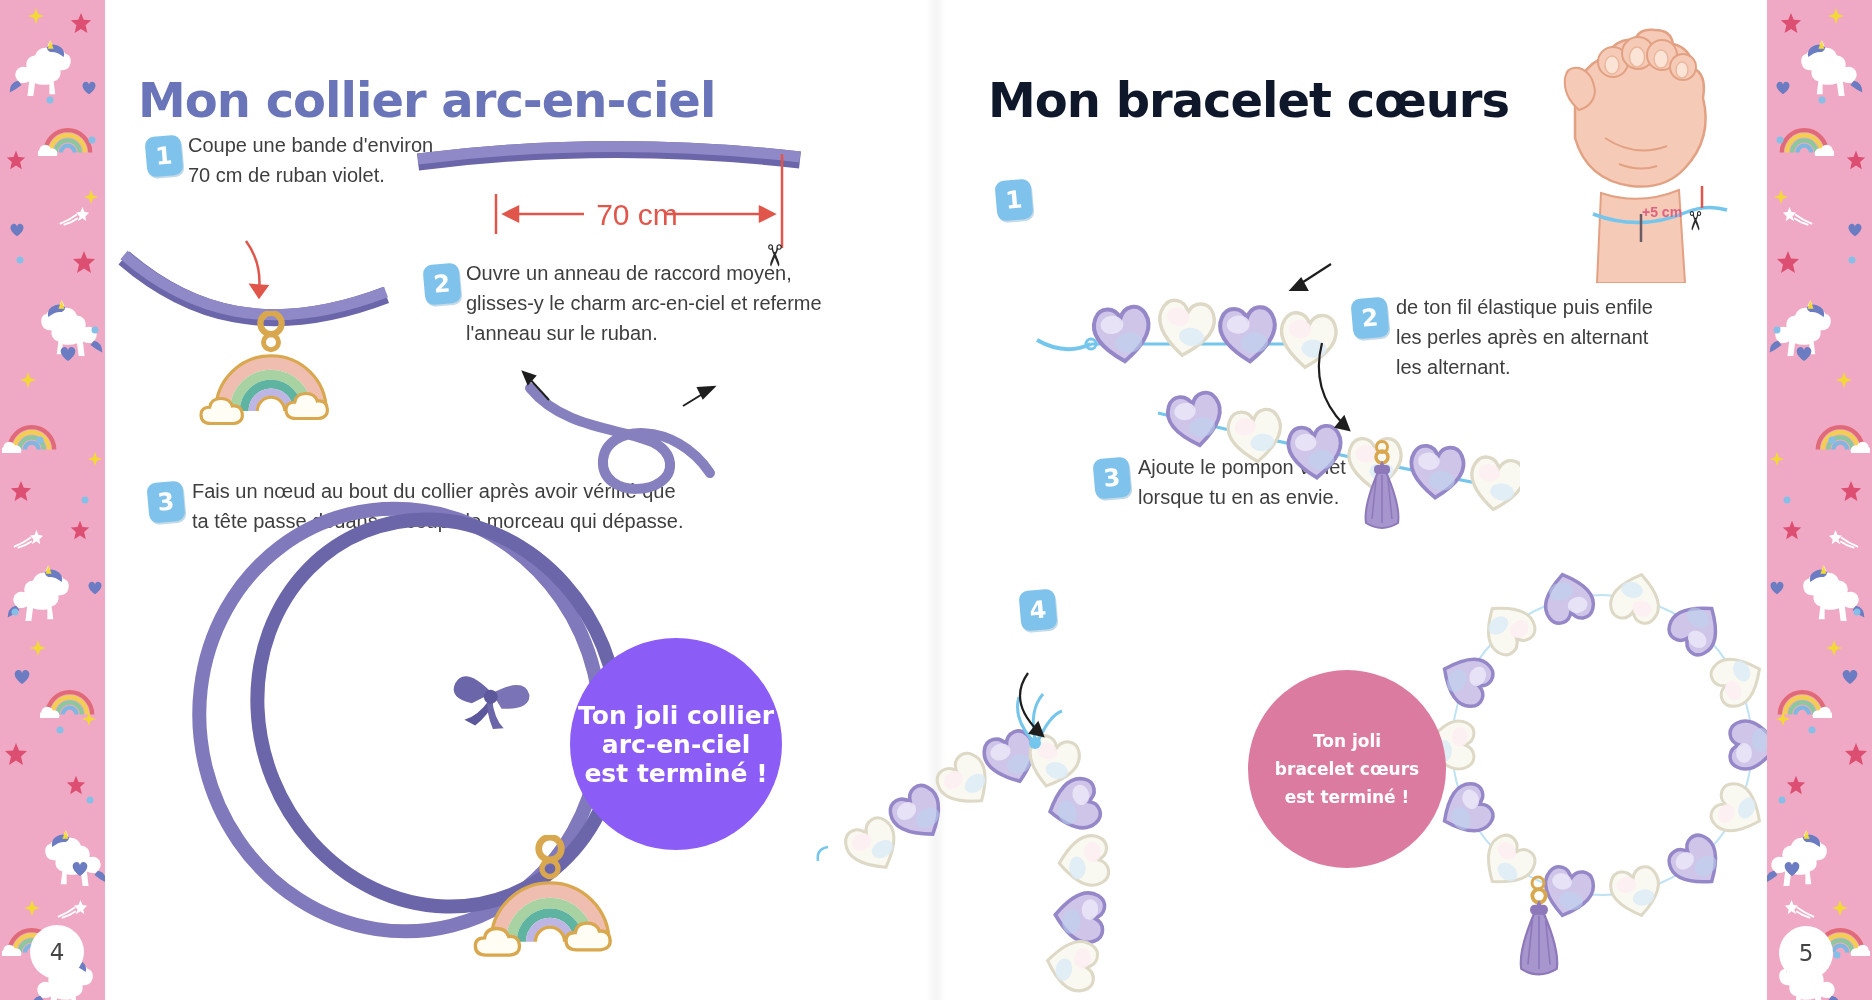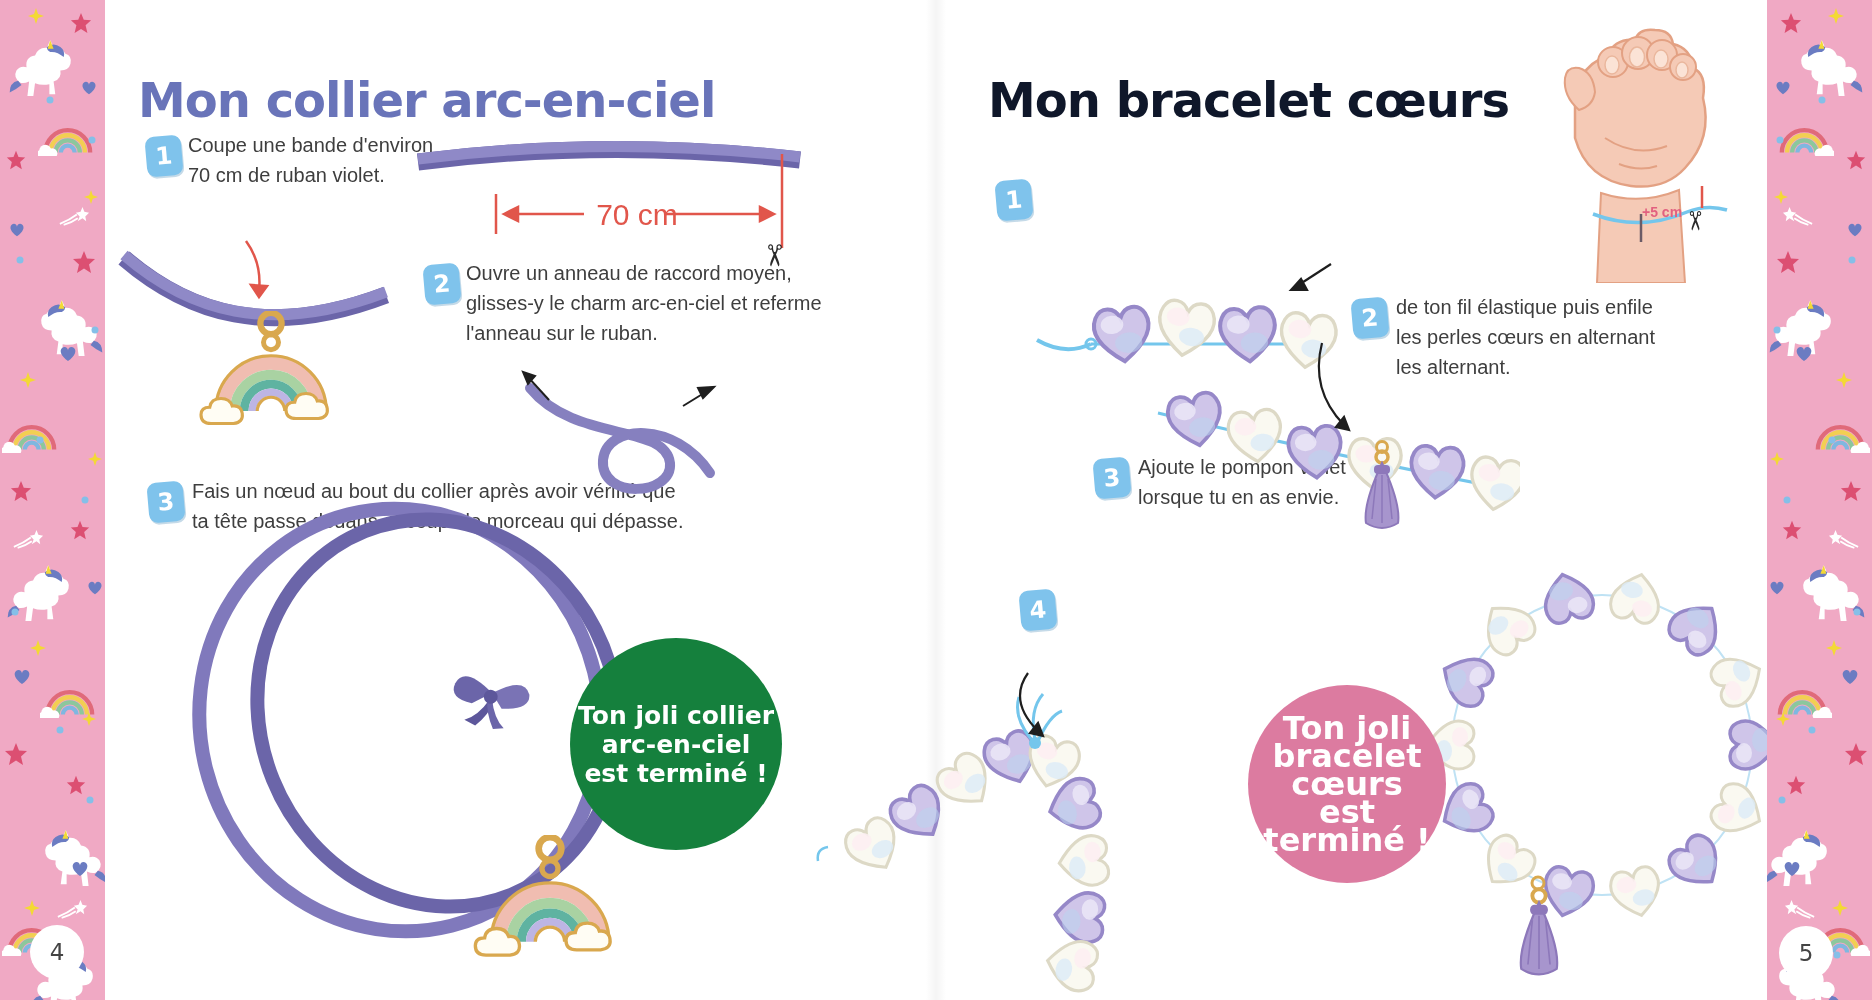--- a/index.html
+++ b/index.html
@@ -30,24 +30,24 @@
   .measure{position:absolute;color:#e1564b;font-size:30px;width:90px;text-align:center;}
   .wristlabel{position:absolute;color:#e2607f;font-size:14px;font-weight:bold;}
   .scissors{position:absolute;color:#2a2a2a;font-family:"DejaVu Sans",sans-serif;
             transform:rotate(90deg);}
   .sc-ribbon{left:762px;top:238px;font-size:30px;}
   .sc-wrist{left:1684px;top:206px;font-size:26px;}
   
   .done{position:absolute;border-radius:50%;display:flex;flex-direction:column;
         align-items:center;justify-content:center;text-align:center;color:#fff;
         font-family:"DejaVu Sans",sans-serif;font-weight:bold;z-index:2;}
-  .done.left{left:570px;top:638px;width:212px;height:212px;background:#15803d;
+  .done.left{left:570px;top:638px;width:212px;height:212px;background:#8b5cf6;
              font-size:25px;line-height:29px;}
-  .done.right{left:1248px;top:685px;width:198px;height:198px;background:#dc7ba0;
-              font-size:32px;line-height:28px;}
+  .done.right{left:1248px;top:670px;width:198px;height:198px;background:#dc7ba0;
+              font-size:17px;line-height:28px;}
   .gutter{position:absolute;left:926px;top:0;width:20px;height:1000px;
           background:linear-gradient(to right,rgba(0,0,0,0),rgba(0,0,0,0.045),rgba(0,0,0,0));}
   svg{display:block;}
   .hidden-defs{position:absolute;width:0;height:0;overflow:hidden;}
 </style>
 </head>
 <body>
 
 <svg class="hidden-defs" aria-hidden="true">
   <defs>
@@ -318,21 +318,21 @@
       </g>
     <g stroke="#1e1e1e" stroke-width="2.2" fill="#1e1e1e">
       <path d="M306,16 L272,38" fill="none"></path>
         <polygon points="266,42 276,31 282,42"></polygon>
     </g>
   </svg>
 
   <div class="badge" style="left:1352px;top:298px;">2</div>
   <div class="steptext" style="left:1396px;top:292px;">
       <div>de ton fil élastique puis enfile</div>
-      <div>les perles cœurs en alternant</div>
+      <div>les perles après en alternant</div>
       <div>les alternant.</div>
     </div>
 
   <div class="badge" style="left:1094px;top:458px;">3</div>
   <div class="steptext" style="left:1138px;top:452px;">
       <div>Ajoute le pompon violet</div>
       <div>lorsque tu en as envie.</div>
     </div>
 
   <svg class="abs" style="left:1150px;top:335px;" width="370" height="215" viewBox="0 0 370 215">

